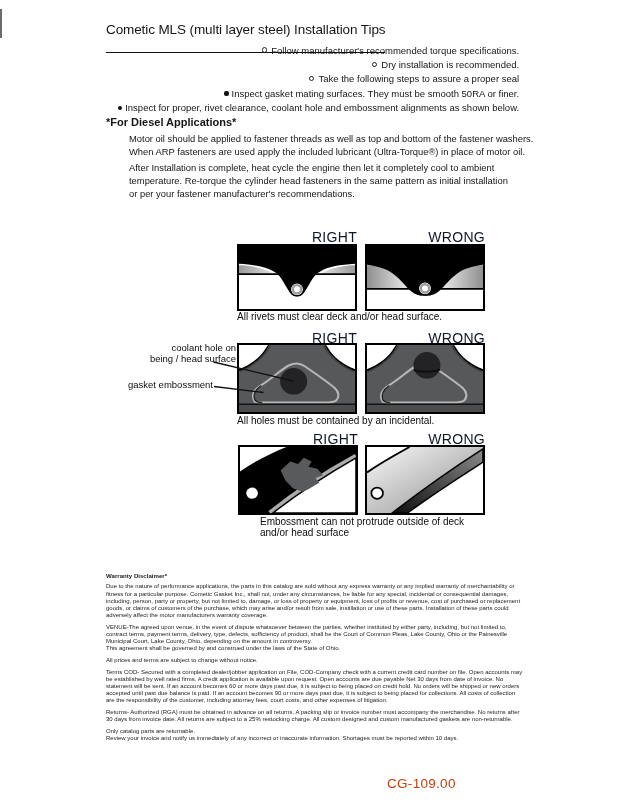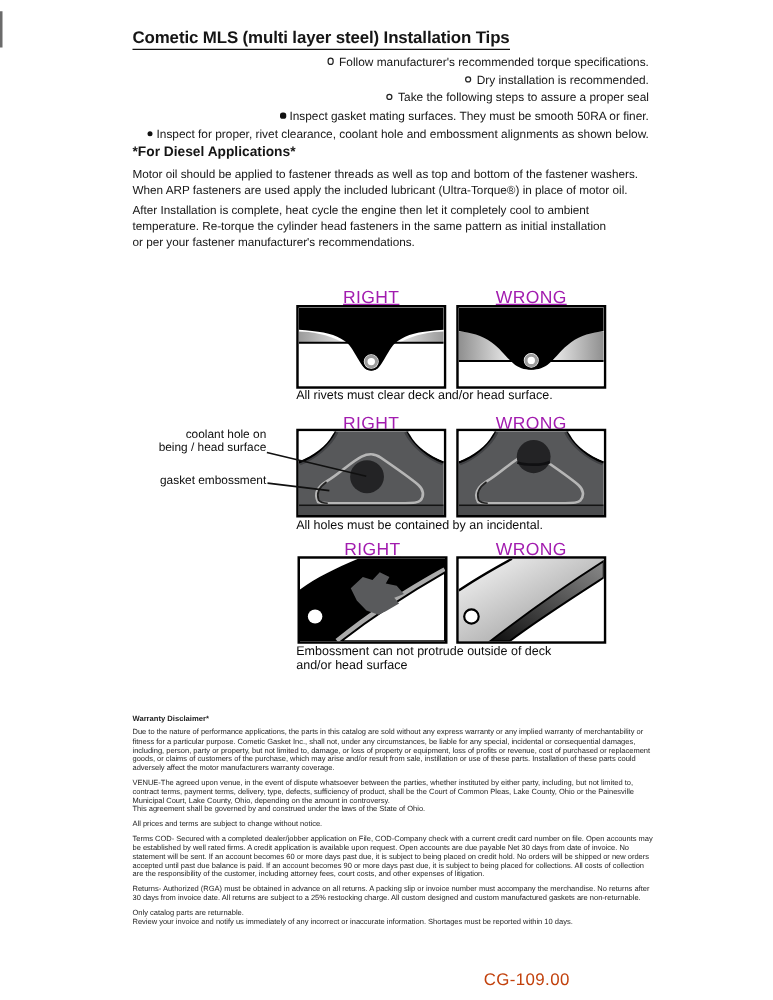--- a/index.html
+++ b/index.html
@@ -1,33 +1,33 @@
 <!DOCTYPE html>
 <html><head>
 <meta charset="utf-8">
 <style>
   html,body{margin:0;padding:0;background:#fff;}
   .page{position:relative;width:618px;height:800px;background:#fff;overflow:hidden;
         font-family:"Liberation Sans", sans-serif;color:#151515;}
-  .pre{white-space:pre-line;}
+  .pre{white-space:pre-line;margin-left:23px;}
   .abs{position:absolute;}
-  .title{left:106px;top:22px;font-size:13.5px;font-weight:bold;letter-spacing:-0.1px;
-         border-bottom:1.6px solid #111;padding-bottom:2px;}
+  .title{left:106px;top:22px;font-size:13.5px;font-weight:normal;letter-spacing:-0.1px;
+         border-bottom:1.6px solid #111;padding-bottom:15px;}
   .tips{left:98px;top:44px;font-size:9.5px;line-height:14.2px;}
   .tline{white-space:nowrap;text-align:right;}
   .sub{padding-left:20px;}
   .marker-o{display:inline-block;width:3.6px;height:3.6px;border:1px solid #222;border-radius:50%;
             margin-right:4px;vertical-align:1px;}
   .marker-f{display:inline-block;width:4.2px;height:4.2px;background:#111;border-radius:50%;
             margin-right:3px;vertical-align:1px;}
   .h2{left:106px;top:116px;font-size:11px;font-weight:bold;}
   .p1{left:106px;top:133px;font-size:9.4px;line-height:12.9px;}
   .p2{left:106px;top:162px;font-size:9.4px;line-height:12.9px;}
   .note{left:106px;top:206px;font-size:9.4px;}
-  .dlabel{width:120px;text-align:center;font-size:14px;letter-spacing:0.3px;color:#a21caf;text-decoration:underline;}
+  .dlabel{width:120px;text-align:right;font-size:14px;letter-spacing:0.3px;color:#0f172a;}
   .diag{display:block;border:2px solid #000;background:#fff;}
   .caption{font-size:10px;line-height:10.8px;color:#0c0c0c;}
   .ann{width:157px;text-align:right;font-size:9.5px;line-height:11.3px;color:#0c0c0c;}
   .overlay{left:0;top:0;pointer-events:none;z-index:4;}
   .warranty{left:106px;top:572px;width:420px;font-size:6px;line-height:7.15px;color:#232323;}
   .warranty h3{margin:0 0 4.2px 0;font-size:6.1px;font-weight:bold;}
   .warranty p{margin:0 0 4.6px 0;}
   .pcode{left:387px;top:776px;font-size:13.5px;letter-spacing:0.3px;color:#c2410c;}
   .artifact{left:0;top:9px;width:2px;height:29px;background:#3a3a3a;opacity:0.75;}
 </style>

